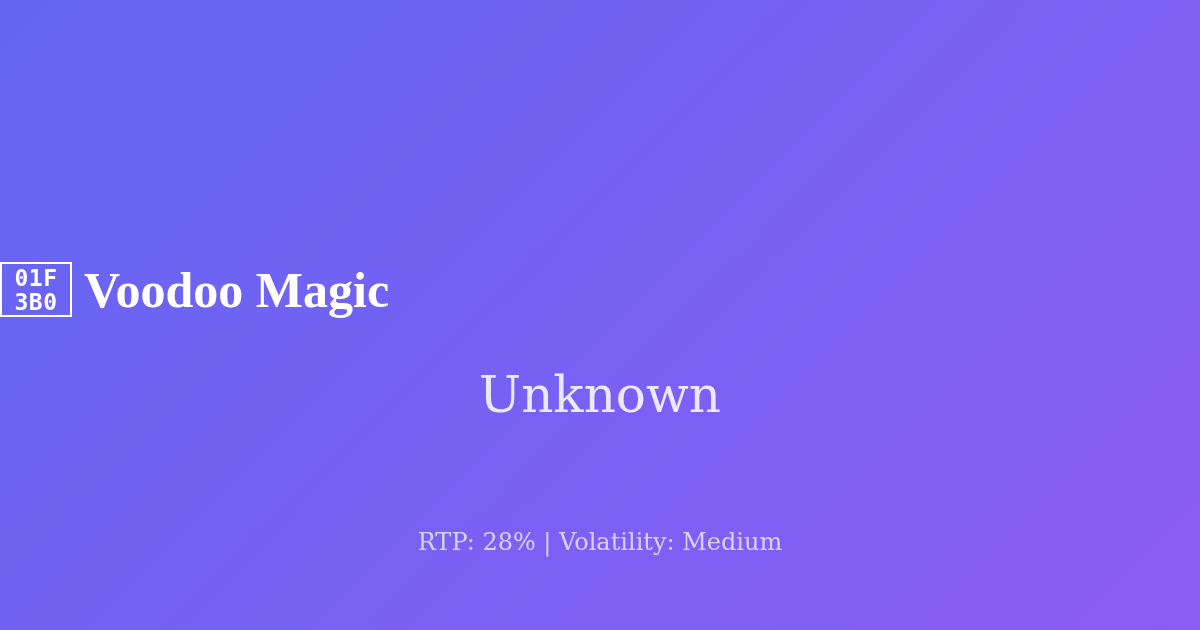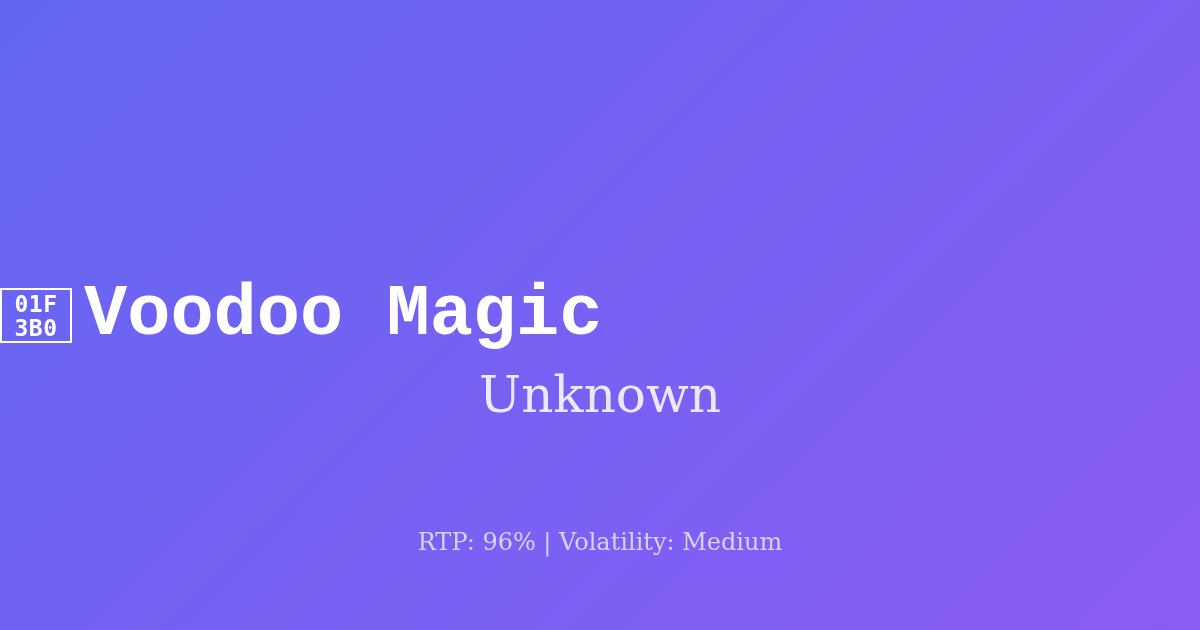--- a/index.html
+++ b/index.html
@@ -61,22 +61,22 @@
     font-family: "DejaVu Sans Mono", "Liberation Mono", monospace;
     font-size: 23px;
     font-weight: 700;
     color: #FFFFFF;
     letter-spacing: 0.5px;
     line-height: 24px;
     display: block;
   }
 
   .game-title {
-    font-family: Liberation Mono, monospace;
-    font-size: 72px;
+    font-family: Liberation Serif, serif;
+    font-size: 50px;
     font-weight: 700;
     color: #FFFFFF;
     line-height: 1;
     letter-spacing: 0px;
   }
 
   
   .game-provider {
     position: absolute;
     top: 365px;
@@ -115,15 +115,15 @@
       <span class="tofu-line">01F</span>
       <span class="tofu-line">3B0</span>
     </span>
 
     <h1 class="game-title">Voodoo Magic</h1>
 
   </div>
 
   <div class="game-provider">Unknown</div>
 
-  <div class="game-stats">RTP: 96% | Volatility: Medium</div>
+  <div class="game-stats">RTP: 28% | Volatility: Medium</div>
 
 </div>
 
 </body></html>

